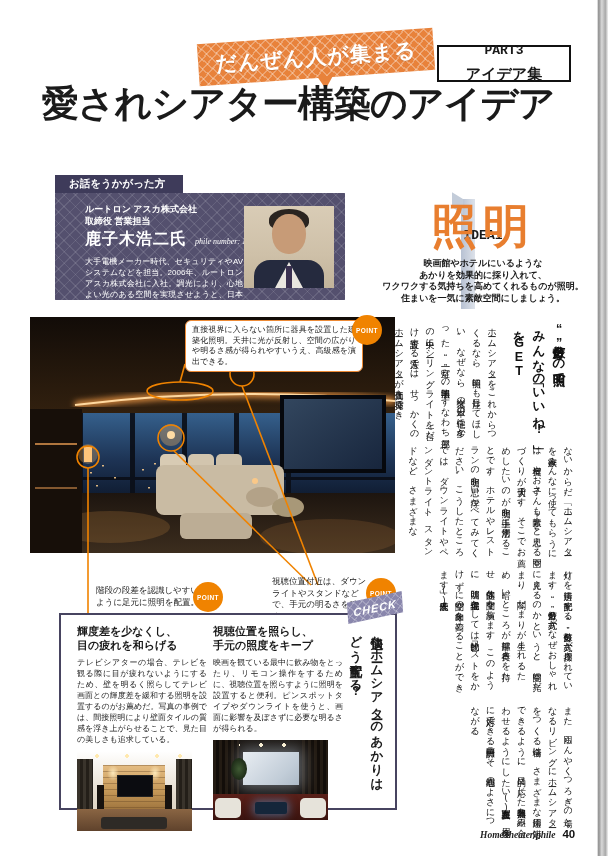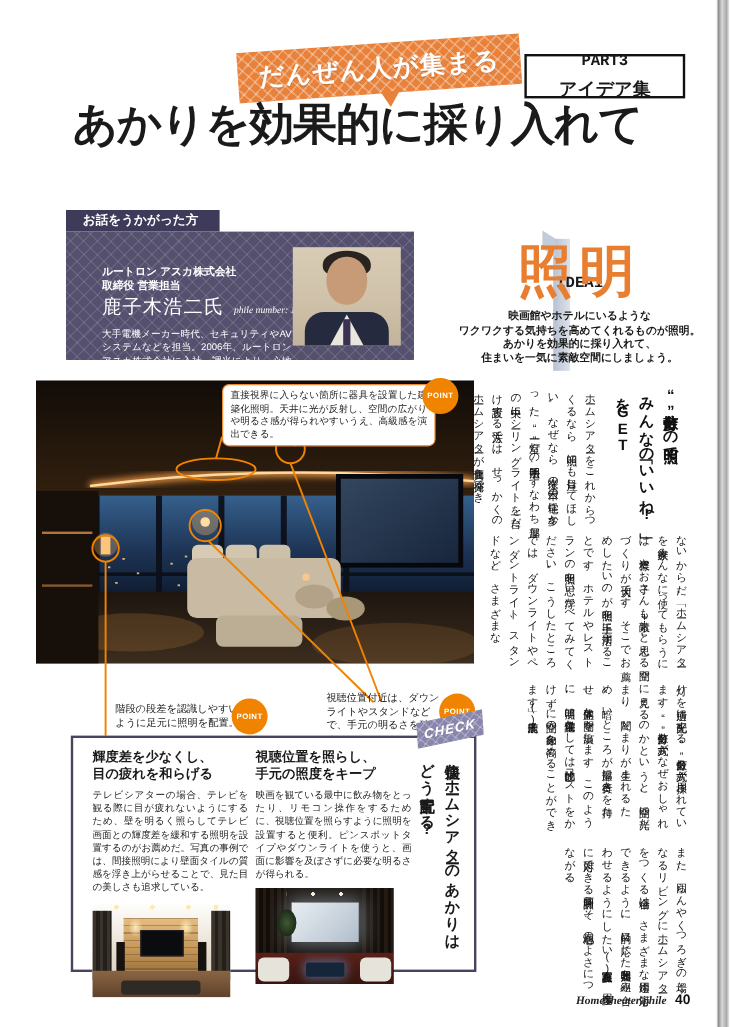--- a/index.html
+++ b/index.html
@@ -31,25 +31,25 @@
     font-size:10.5px;font-weight:700;line-height:14.5px;}
   .subtitle span{display:block;}
 
   
   .profile-tab{position:absolute;left:55px;top:175px;width:128px;height:18px;background:#3E3B5A;
     color:#fff;font-size:10.5px;font-weight:700;display:flex;align-items:center;padding-left:14px;box-sizing:border-box;}
   .profile-box{position:absolute;left:55px;top:193px;width:290px;height:107px;
     background-color:#54506E;
     background-image:repeating-linear-gradient(45deg,rgba(255,255,255,.10) 0 1.2px,transparent 1.2px 8px),
                      repeating-linear-gradient(-45deg,rgba(255,255,255,.10) 0 1.2px,transparent 1.2px 8px);
-    color:#fff;box-sizing:border-box;padding:27px 10px 8px 30px;}
+    color:#fff;box-sizing:border-box;padding:10px 10px 8px 30px;}
   .profile-company{font-size:9px;font-weight:700;line-height:12px;}
   .profile-role{font-size:9px;font-weight:700;line-height:12px;}
   .profile-nameline{margin-top:2px;display:flex;align-items:baseline;gap:8px;}
-  .profile-name{font-size:16px;font-weight:400;letter-spacing:1px;}
+  .profile-name{font-size:16px;font-weight:700;letter-spacing:1px;}
   .profile-phile{font-size:8px;font-style:italic;font-family:"Liberation Serif","DejaVu Serif",serif;}
   .profile-bio{margin-top:6px;width:158px;font-size:8px;line-height:11px;text-align:justify;}
   .portrait{position:absolute;right:11px;top:13px;width:90px;height:82px;overflow:hidden;
     background:linear-gradient(180deg,#d9ccb6 0%,#cec0a8 60%,#c2b49b 100%);}
   .po-head{position:absolute;left:28px;top:8px;width:34px;height:40px;border-radius:48%;background:#c79b77;}
   .po-hair{position:absolute;left:25px;top:3px;width:40px;height:22px;border-radius:50% 50% 40% 40%;background:#2a2420;}
   .po-body{position:absolute;left:10px;bottom:-6px;width:70px;height:34px;border-radius:16px 16px 0 0;background:#252a3e;}
   .po-shirt{position:absolute;left:31px;bottom:0;width:0;height:0;
     border-left:14px solid transparent;border-right:14px solid transparent;border-bottom:26px solid #e9e6df;}
   .po-tie{position:absolute;left:42px;bottom:0;width:6px;height:22px;background:#3a3050;}
@@ -172,21 +172,21 @@
 <div class="page">
 
   <div class="banner">
     <span class="banner-text">だんぜん人が集まる</span>
   </div>
   <div class="banner-tail"></div>
   <div class="part-box">
     <span class="part-label">PART3</span>
     <span class="part-title">アイデア集</span>
   </div>
-  <h1 class="main-title">あかりを効果的に採り入れて</h1>
+  <h1 class="main-title">愛されシアター構築のアイデア</h1>
 
   <div class="profile-tab">お話をうかがった方</div>
   <div class="profile-box">
     <div class="profile-company">ルートロン アスカ株式会社</div>
     <div class="profile-role">取締役 営業担当</div>
     <div class="profile-nameline">
       <span class="profile-name">鹿子木浩二氏</span>
       <span class="profile-phile">phile number: 1185</span>
     </div>
     <div class="profile-bio">大手電機メーカー時代、セキュリティやAVシステムなどを担当。2006年、ルートロン アスカ株式会社に入社。調光により、心地よい光のある空間を実現させようと、日本での普及を目指す。</div>
@@ -199,22 +199,22 @@
     </div>
   </div>
 
   <div class="num1"></div>
   <div class="idea-line">
     <span class="idea-label">IDEA1</span>
   </div>
   <div class="idea-keyword">照明</div>
   <div class="idea-tagline">
     <span>映画館やホテルにいるような</span>
+    <span>あかりを効果的に採り入れて、</span>
     <span>ワクワクする気持ちを高めてくれるものが照明。</span>
-    <span>あかりを効果的に採り入れて、</span>
     <span>住まいを一気に素敵空間にしましょう。</span>
   </div>
 
   <div class="photo-wrap">
     <svg class="photo-svg" width="365" height="320" viewBox="0 0 365 320">
       <defs>
         <linearGradient id="sky" x1="0" y1="0" x2="0" y2="1">
           <stop offset="0" stop-color="#35608c"></stop>
             <stop offset="0.55" stop-color="#1d3354"></stop>
             <stop offset="1" stop-color="#0e1a2e"></stop>

